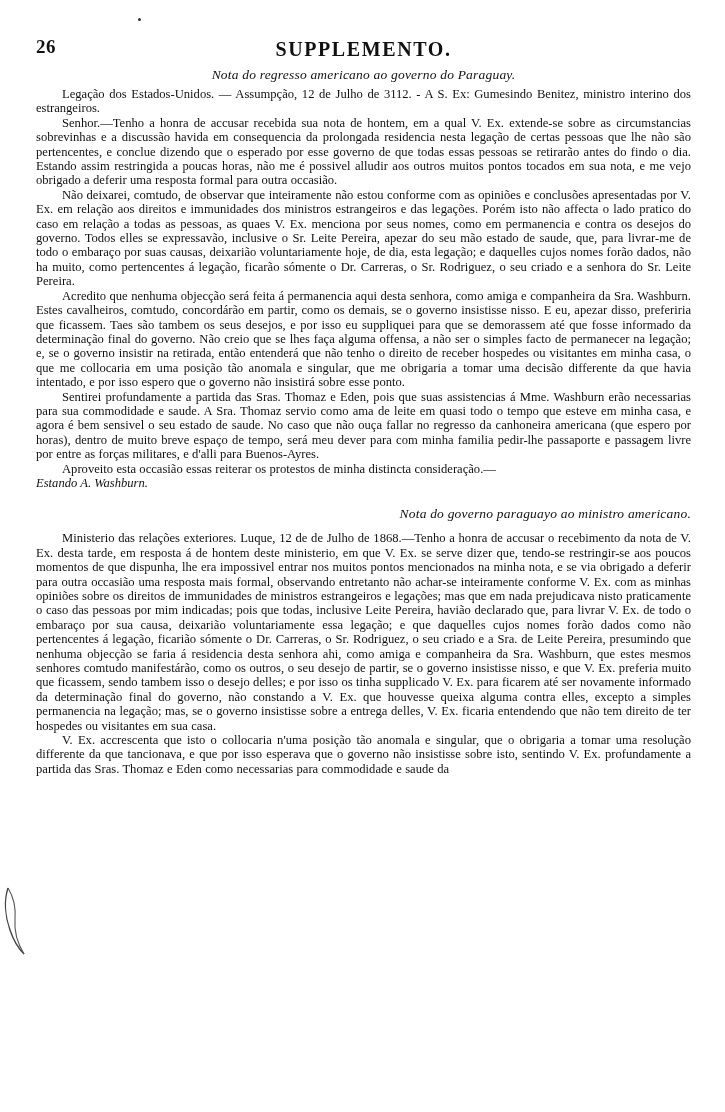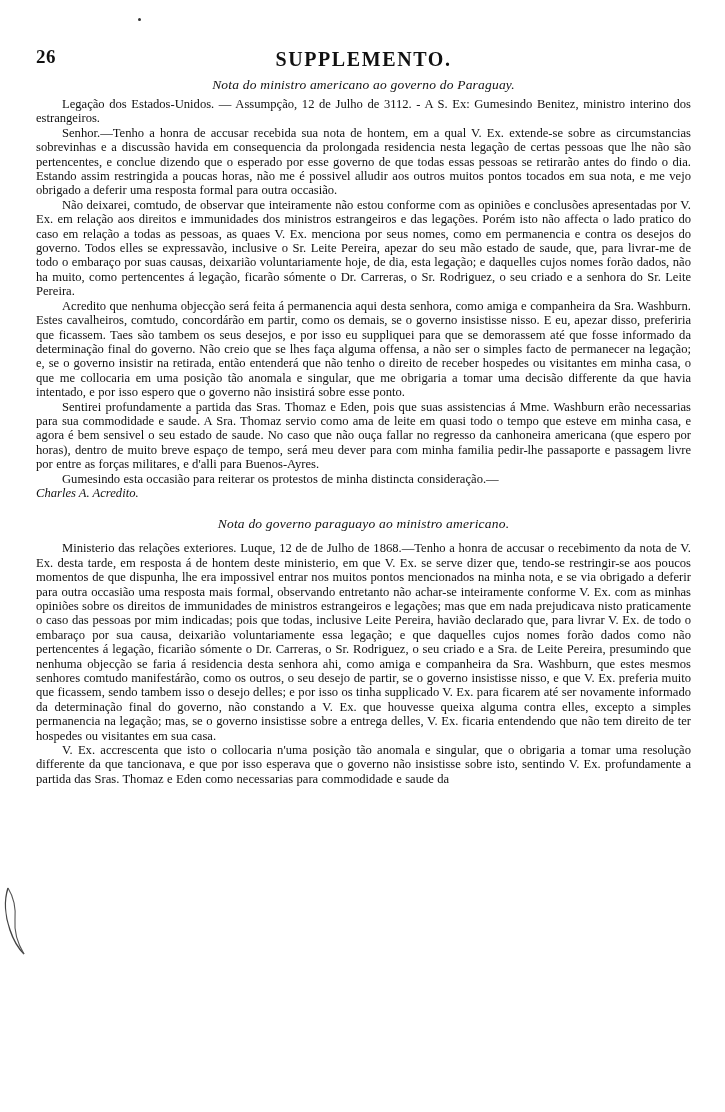--- a/index.html
+++ b/index.html
@@ -12,21 +12,21 @@
     width: 725px;
     height: 1112px;
     background: #ffffff;
     font-family: "Liberation Serif", serif;
     color: #111111;
     overflow: hidden;
   }
   .content {
     position: absolute;
     left: 36px;
-    top: 44px;
+    top: 34px;
     width: 655px;
   }
   .header-row {
     position: relative;
     height: 26px;
   }
   .page-number {
     position: absolute;
     left: 0;
     top: 2px;
@@ -44,21 +44,21 @@
   }
   .section-title {
     text-align: center;
     font-style: italic;
     font-size: 13.5px;
     margin-top: 7px;
     margin-bottom: 4px;
     letter-spacing: 0.2px;
   }
   .section-title-2 {
-    text-align: center;
+    text-align: right;
     font-style: italic;
     font-size: 13.5px;
     margin-top: 16px;
     margin-bottom: 9px;
     letter-spacing: 0.2px;
   }
   p.body {
     margin: 0;
     font-size: 12.6px;
     line-height: 14.4px;
@@ -99,29 +99,29 @@
 
   <div class="dot-top"></div>
 
   <div class="content">
 
     <div class="header-row">
       <div class="page-number">26</div>
       <div class="page-head-title">SUPPLEMENTO.</div>
     </div>
 
-    <div class="section-title">Nota do ministro americano ao governo do Paraguay.</div>
+    <div class="section-title">Nota do regresso americano ao governo do Paraguay.</div>
 
     <p class="body">Legação dos Estados-Unidos. — Assumpção, 12 de Julho de 3112. - A S. Ex: Gumesindo Benitez, ministro interino dos estrangeiros.</p>
     <p class="body">Senhor.—Tenho a honra de accusar recebida sua nota de hontem, em a qual V. Ex. extende-se sobre as circumstancias sobrevinhas e a discussão havida em consequencia da prolongada residencia nesta legação de certas pessoas que lhe não são pertencentes, e conclue dizendo que o esperado por esse governo de que todas essas pessoas se retirarão antes do findo o dia. Estando assim restringida a poucas horas, não me é possivel alludir aos outros muitos pontos tocados em sua nota, e me vejo obrigado a deferir uma resposta formal para outra occasião.</p>
     <p class="body">Não deixarei, comtudo, de observar que inteiramente não estou conforme com as opiniões e conclusões apresentadas por V. Ex. em relação aos direitos e immunidades dos ministros estrangeiros e das legações. Porém isto não affecta o lado pratico do caso em relação a todas as pessoas, as quaes V. Ex. menciona por seus nomes, como em permanencia e contra os desejos do governo. Todos elles se expressavão, inclusive o Sr. Leite Pereira, apezar do seu mão estado de saude, que, para livrar-me de todo o embaraço por suas causas, deixarião voluntariamente hoje, de dia, esta legação; e daquelles cujos nomes forão dados, não ha muito, como pertencentes á legação, ficarão sómente o Dr. Carreras, o Sr. Rodriguez, o seu criado e a senhora do Sr. Leite Pereira.</p>
     <p class="body">Acredito que nenhuma objecção será feita á permanencia aqui desta senhora, como amiga e companheira da Sra. Washburn. Estes cavalheiros, comtudo, concordárão em partir, como os demais, se o governo insistisse nisso. E eu, apezar disso, preferiria que ficassem. Taes são tambem os seus desejos, e por isso eu suppliquei para que se demorassem até que fosse informado da determinação final do governo. Não creio que se lhes faça alguma offensa, a não ser o simples facto de permanecer na legação; e, se o governo insistir na retirada, então entenderá que não tenho o direito de receber hospedes ou visitantes em minha casa, o que me collocaria em uma posição tão anomala e singular, que me obrigaria a tomar uma decisão differente da que havia intentado, e por isso espero que o governo não insistirá sobre esse ponto.</p>
     <p class="body">Sentirei profundamente a partida das Sras. Thomaz e Eden, pois que suas assistencias á Mme. Washburn erão necessarias para sua commodidade e saude. A Sra. Thomaz servio como ama de leite em quasi todo o tempo que esteve em minha casa, e agora é bem sensivel o seu estado de saude. No caso que não ouça fallar no regresso da canhoneira americana (que espero por horas), dentro de muito breve espaço de tempo, será meu dever para com minha familia pedir-lhe passaporte e passagem livre por entre as forças militares, e d'alli para Buenos-Ayres.</p>
-    <p class="body">Gumesindo esta occasião para reiterar os protestos de minha distincta consideração.—</p>
-    <p class="sign">Charles A. Acredito.</p>
+    <p class="body">Aproveito esta occasião essas reiterar os protestos de minha distincta consideração.—</p>
+    <p class="sign">Estando A. Washburn.</p>
 
     <div class="section-title-2">Nota do governo paraguayo ao ministro americano.</div>
 
     <p class="body">Ministerio das relações exteriores. Luque, 12 de de Julho de 1868.—Tenho a honra de accusar o recebimento da nota de V. Ex. desta tarde, em resposta á de hontem deste ministerio, em que V. Ex. se serve dizer que, tendo-se restringir-se aos poucos momentos de que dispunha, lhe era impossivel entrar nos muitos pontos mencionados na minha nota, e se via obrigado a deferir para outra occasião uma resposta mais formal, observando entretanto não achar-se inteiramente conforme V. Ex. com as minhas opiniões sobre os direitos de immunidades de ministros estrangeiros e legações; mas que em nada prejudicava nisto praticamente o caso das pessoas por mim indicadas; pois que todas, inclusive Leite Pereira, havião declarado que, para livrar V. Ex. de todo o embaraço por sua causa, deixarião voluntariamente essa legação; e que daquelles cujos nomes forão dados como não pertencentes á legação, ficarião sómente o Dr. Carreras, o Sr. Rodriguez, o seu criado e a Sra. de Leite Pereira, presumindo que nenhuma objecção se faria á residencia desta senhora ahi, como amiga e companheira da Sra. Washburn, que estes mesmos senhores comtudo manifestárão, como os outros, o seu desejo de partir, se o governo insistisse nisso, e que V. Ex. preferia muito que ficassem, sendo tambem isso o desejo delles; e por isso os tinha supplicado V. Ex. para ficarem até ser novamente informado da determinação final do governo, não constando a V. Ex. que houvesse queixa alguma contra elles, excepto a simples permanencia na legação; mas, se o governo insistisse sobre a entrega delles, V. Ex. ficaria entendendo que não tem direito de ter hospedes ou visitantes em sua casa.</p>
     <p class="body">V. Ex. accrescenta que isto o collocaria n'uma posição tão anomala e singular, que o obrigaria a tomar uma resolução differente da que tancionava, e que por isso esperava que o governo não insistisse sobre isto, sentindo V. Ex. profundamente a partida das Sras. Thomaz e Eden como necessarias para commodidade e saude da</p>
 
   </div>
 
   <svg class="blot" viewBox="0 0 30 70" xmlns="http://www.w3.org/2000/svg">
     <path d="M6 2 C2 14, 3 30, 8 44 C12 56, 18 64, 22 68" stroke="#444" stroke-width="1.4" fill="none"></path>

